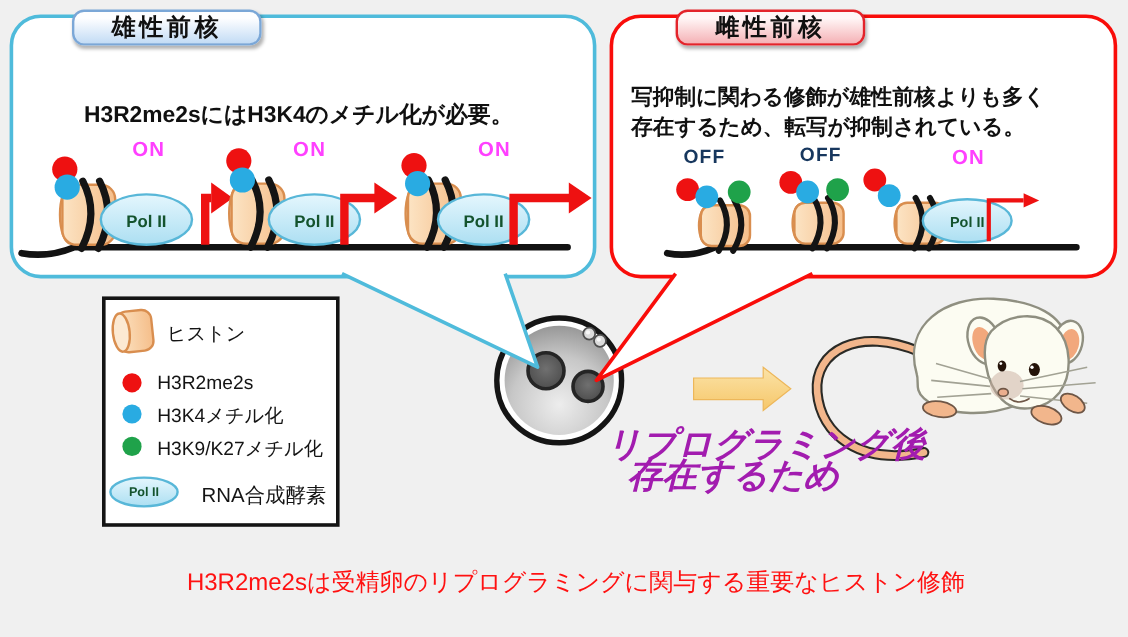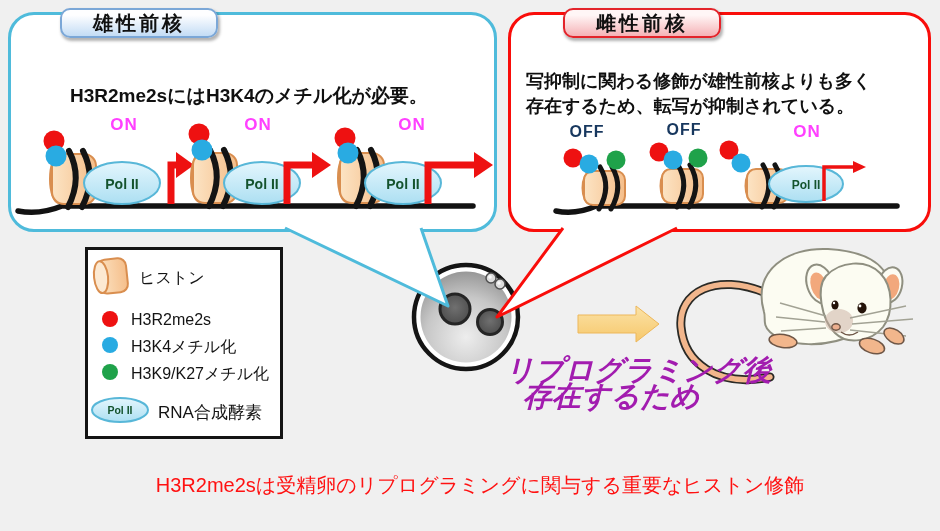--- a/index.html
+++ b/index.html
@@ -235,19 +235,19 @@
   <div class="pol-label" style="left:122px;top:184px;">Pol II</div>
   <div class="pol-label" style="left:262px;top:184px;">Pol II</div>
   <div class="pol-label" style="left:403px;top:184px;">Pol II</div>
   <div class="pol-label sm" style="left:806px;top:185px;">Pol II</div>
   <div class="pol-label xs" style="left:120px;top:410px;">Pol II</div>
 
   <div class="legend-label" style="left:139px;top:268px;">ヒストン</div>
   <div class="legend-label" style="left:131px;top:311px;">H3R2me2s</div>
   <div class="legend-label" style="left:131px;top:337px;">H3K4メチル化</div>
   <div class="legend-label" style="left:131px;top:364px;">H3K9/K27メチル化</div>
-  <div class="legend-label" style="left:158px;top:401px;font-size:17px;">RNA合成酵素</div>
+  <div class="legend-label" style="left:168px;top:401px;font-size:17px;">RNA合成酵素</div>
 
   <div class="green-line" style="top:351px;">リプログラミング後</div>
   <div class="green-line" style="top:377px;">存在するため</div>
 
   <div class="footer-caption">H3R2me2sは受精卵のリプログラミングに関与する重要なヒストン修飾</div>
 </div>
 
 </body></html>

